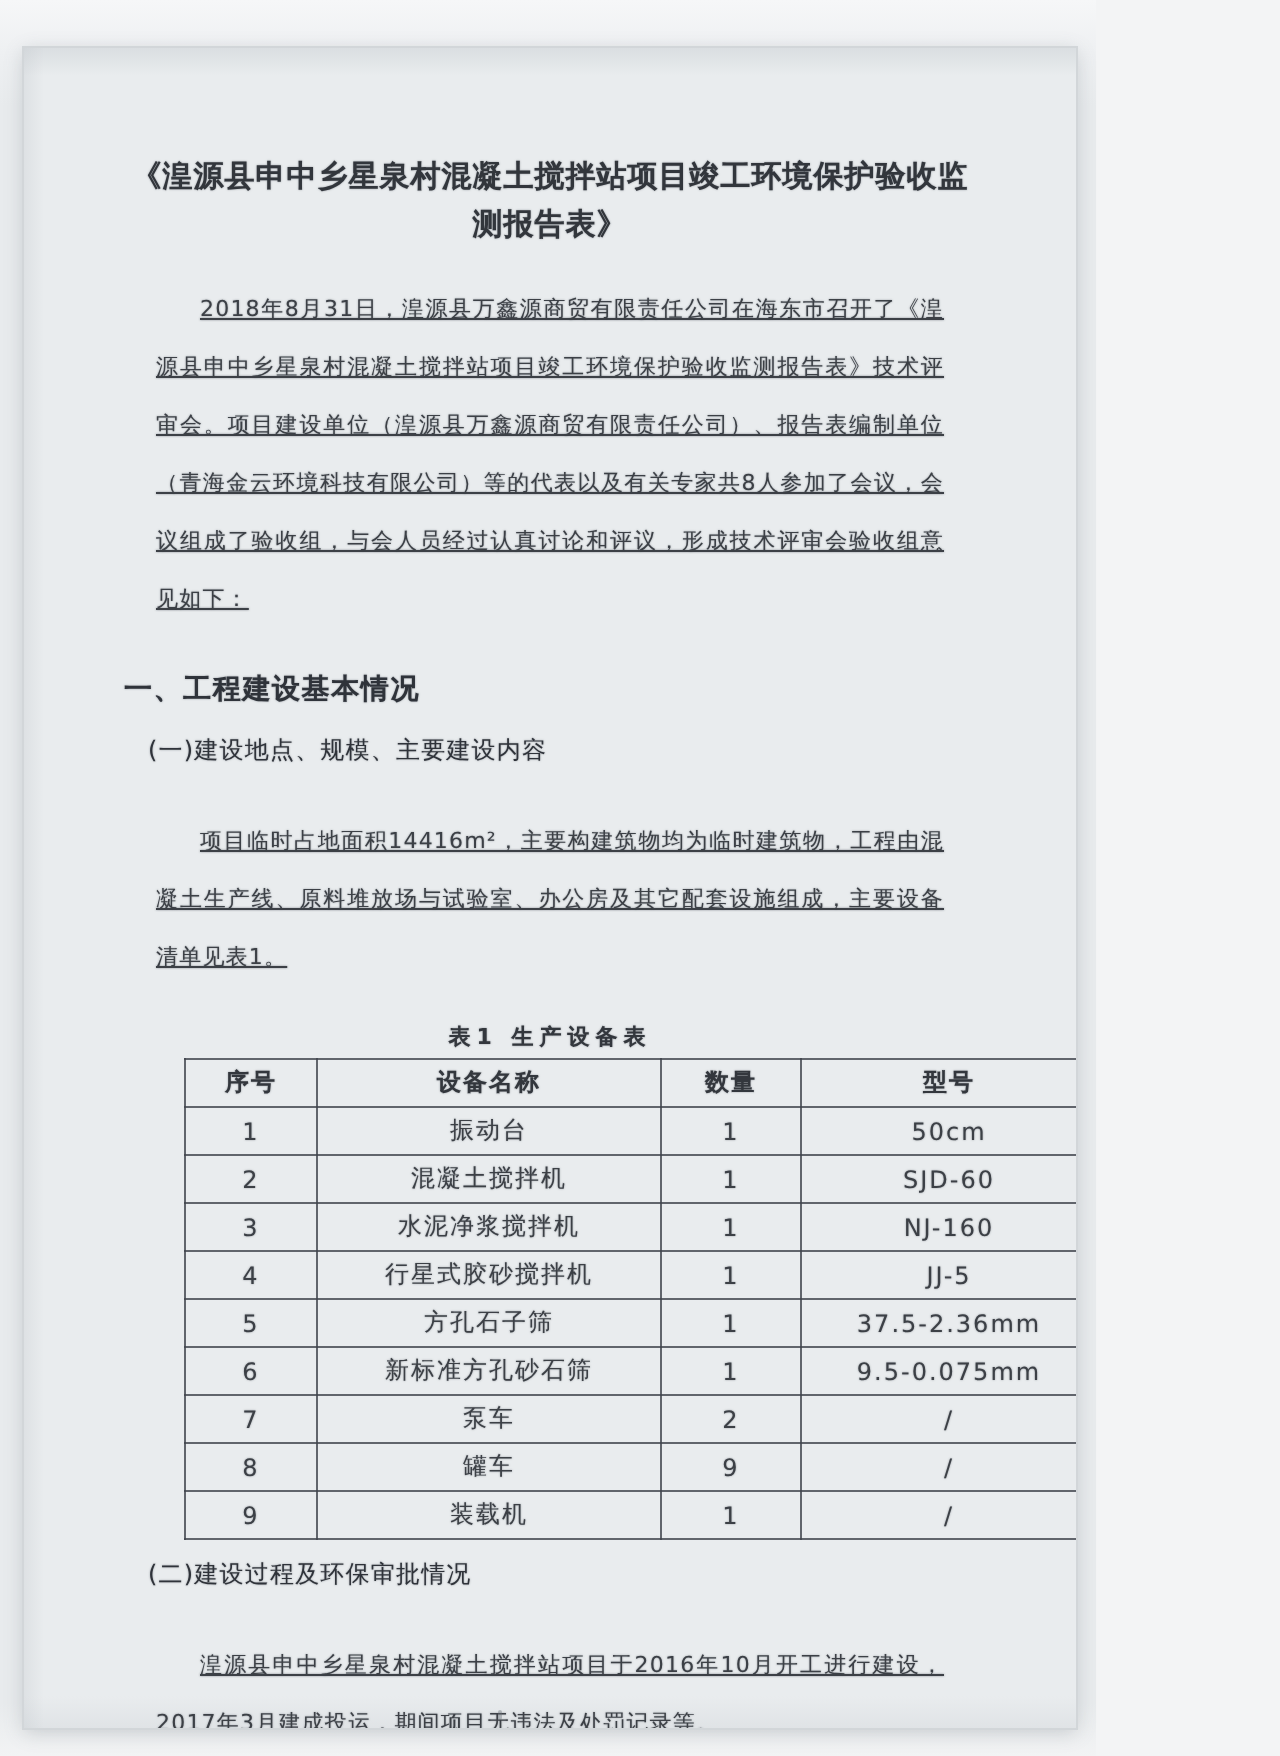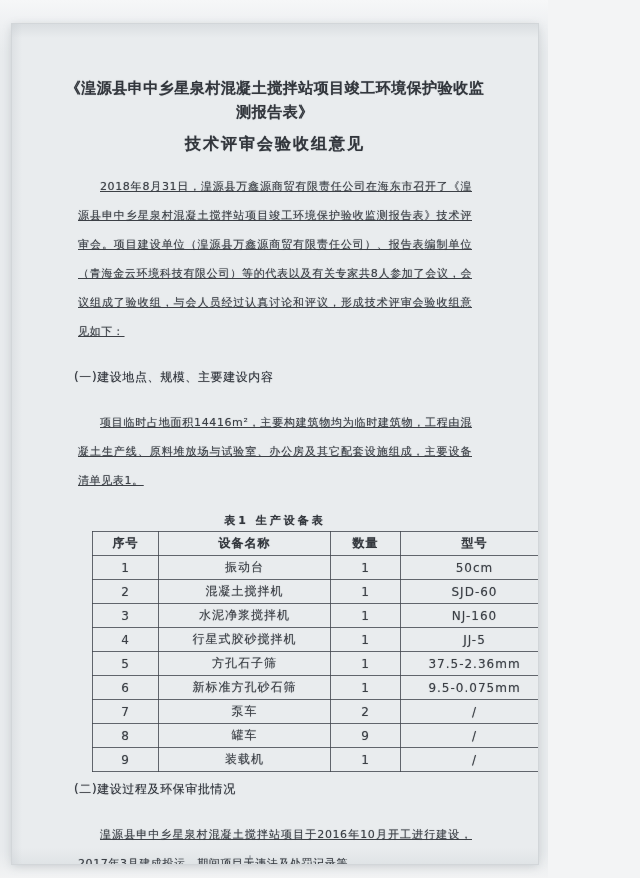--- a/index.html
+++ b/index.html
@@ -67,24 +67,24 @@
   .a2{left:237px;top:831px;width:2px;height:5px;opacity:.4;}
 </style>
 </head>
 <body>
 
 <div class="canvas">
   <div class="paper">
     <div class="content">
 
       <div class="title">《湟源县申中乡星泉村混凝土搅拌站项目竣工环境保护验收监测报告表》</div>
-      <div class="subtitle">技术评审会验收组意见</div>
 
       <p class="para">2018年8月31日，湟源县万鑫源商贸有限责任公司在海东市召开了《湟源县申中乡星泉村混凝土搅拌站项目竣工环境保护验收监测报告表》技术评审会。项目建设单位（湟源县万鑫源商贸有限责任公司）、报告表编制单位（青海金云环境科技有限公司）等的代表以及有关专家共8人参加了会议，会议组成了验收组，与会人员经过认真讨论和评议，形成技术评审会验收组意见如下：</p>
 
+      <div class="h1">一、工程建设基本情况</div>
 
       <div class="h2">(一)建设地点、规模、主要建设内容</div>
       <p class="para">项目临时占地面积14416m²，主要构建筑物均为临时建筑物，工程由混凝土生产线、原料堆放场与试验室、办公房及其它配套设施组成，主要设备清单见表1。</p>
 
       <div class="caption">表1  生产设备表</div>
 
       <table class="equip">
         <colgroup>
             <col class="c1">
             <col class="c2">

